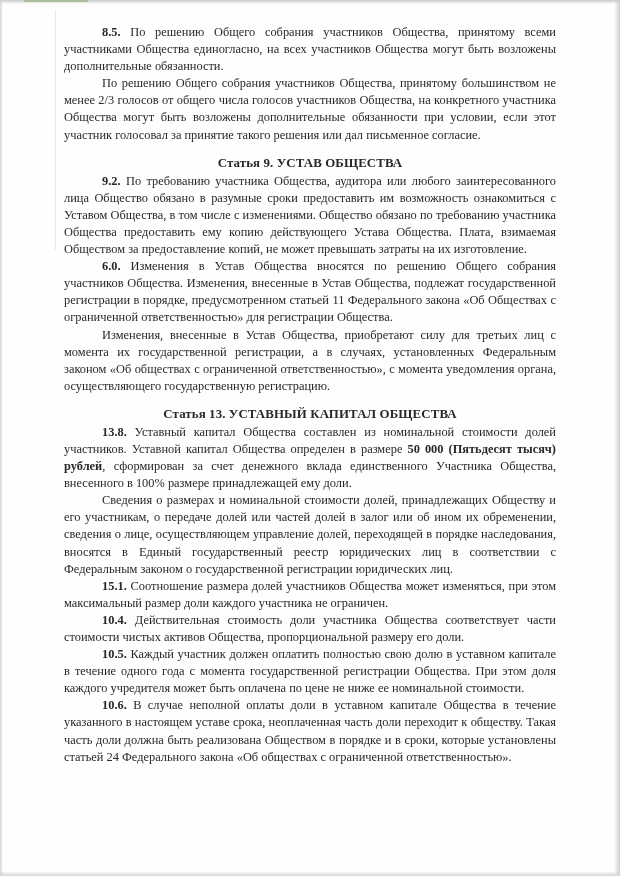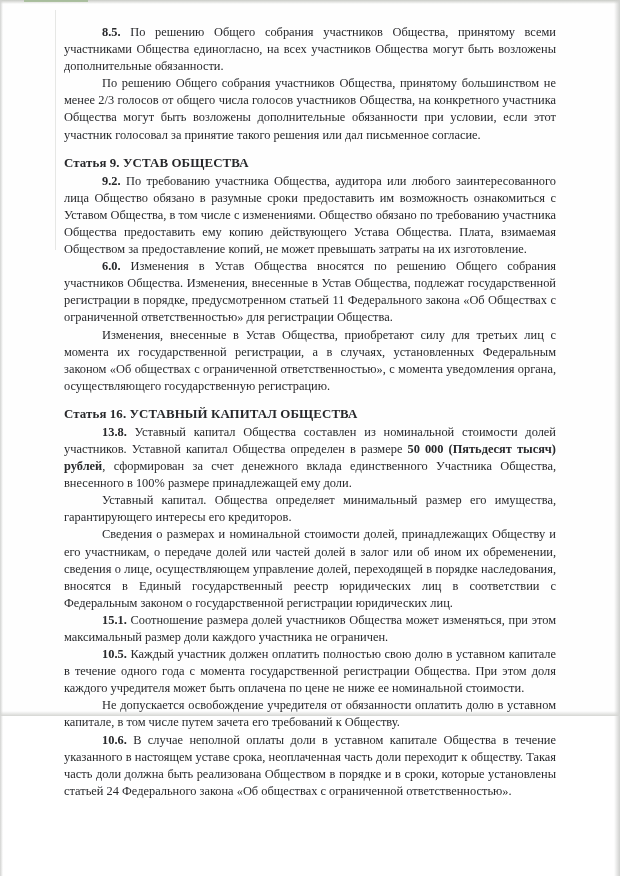--- a/index.html
+++ b/index.html
@@ -12,21 +12,21 @@
     width: 620px;
     height: 876px;
     overflow: hidden;
     font-family: "Liberation Serif", "DejaVu Serif", serif;
   }
 
   
   #page-sheet {
     position: relative;
     width: 620px;
-    height: 716px;
+    height: 876px;
     background: #fefefe;
     box-sizing: border-box;
   }
 
   
   .edge-shade {
     position: absolute;
     pointer-events: none;
   }
   .edge-left   { left: 0;   top: 0;    width: 3px;  height: 876px; background: linear-gradient(to right, #d2d3d1, rgba(255,255,255,0)); }
@@ -54,20 +54,21 @@
     margin: 0;
     text-indent: 38px;
     text-align: justify;
   }
 
   h2.article-heading {
     margin: 11px 0 1px 0;
     font-size: 12.9px;
     line-height: 17px;
     font-weight: bold;
+    text-align: center;
     text-indent: 0;
     letter-spacing: .1px;
   }
 
   .b { font-weight: bold; }
 </style>
 </head>
 <body>
 
 <div id="page-sheet">
@@ -87,32 +88,31 @@
 
     <h2 class="article-heading">Статья 9. УСТАВ ОБЩЕСТВА</h2>
 
 
     <p class="para"><span class="b">9.2.</span> <span>По требованию участника Общества, аудитора или любого заинтересованного лица Общество обязано в разумные сроки предоставить им возможность ознакомиться с Уставом Общества, в том числе с изменениями. Общество обязано по требованию участника Общества предоставить ему копию действующего Устава Общества. Плата, взимаемая Обществом за предоставление копий, не может превышать затраты на их изготовление.</span></p>
 
     <p class="para"><span class="b">6.0.</span> <span>Изменения в Устав Общества вносятся по решению Общего собрания участников Общества. Изменения, внесенные в Устав Общества, подлежат государственной регистрации в порядке, предусмотренном статьей 11 Федерального закона «Об Обществах с ограниченной ответственностью» для регистрации Общества.</span></p>
 
     <p class="para">Изменения, внесенные в Устав Общества, приобретают силу для третьих лиц с момента их государственной регистрации, а в случаях, установленных Федеральным законом «Об обществах с ограниченной ответственностью», с момента уведомления органа, осуществляющего государственную регистрацию.</p>
 
-    <h2 class="article-heading">Статья 16. УСТАВНЫЙ КАПИТАЛ ОБЩЕСТВА</h2>
+    <h2 class="article-heading">Статья 13. УСТАВНЫЙ КАПИТАЛ ОБЩЕСТВА</h2>
 
     <p class="para"><span class="b">13.8.</span> <span>Уставный капитал Общества составлен из номинальной стоимости долей участников. Уставной капитал Общества определен в размере </span><span class="b">50 000 (Пятьдесят тысяч) рублей</span><span>, сформирован за счет денежного вклада единственного Участника Общества, внесенного в 100% размере принадлежащей ему доли.</span></p>
 
-    <p class="para">Уставный капитал. Общества определяет минимальный размер его имущества, гарантирующего интересы его кредиторов.</p>
 
 
     <p class="para">Сведения о размерах и номинальной стоимости долей, принадлежащих Обществу и его участникам, о передаче долей или частей долей в залог или об ином их обременении, сведения о лице, осуществляющем управление долей, переходящей в порядке наследования, вносятся в Единый государственный реестр юридических лиц в соответствии с Федеральным законом о государственной регистрации юридических лиц.</p>
 
     <p class="para"><span class="b">15.1.</span> <span>Соотношение размера долей участников Общества может изменяться, при этом максимальный размер доли каждого участника не ограничен.</span></p>
 
+    <p class="para"><span class="b">10.4.</span> <span>Действительная стоимость доли участника Общества соответствует части стоимости чистых активов Общества, пропорциональной размеру его доли.</span></p>
 
     <p class="para"><span class="b">10.5.</span> <span>Каждый участник должен оплатить полностью свою долю в уставном капитале в течение одного года с момента государственной регистрации Общества. При этом доля каждого учредителя может быть оплачена по цене не ниже ее номинальной стоимости.</span></p>
 
-    <p class="para">Не допускается освобождение учредителя от обязанности оплатить долю в уставном капитале, в том числе путем зачета его требований к Обществу.</p>
 
     <p class="para"><span class="b">10.6.</span> <span>В случае неполной оплаты доли в уставном капитале Общества в течение указанного в настоящем уставе срока, неоплаченная часть доли переходит к обществу. Такая часть доли должна быть реализована Обществом в порядке и в сроки, которые установлены статьей 24 Федерального закона «Об обществах с ограниченной ответственностью».</span></p>
 
   </div>
 </div>
 
 </body></html>

